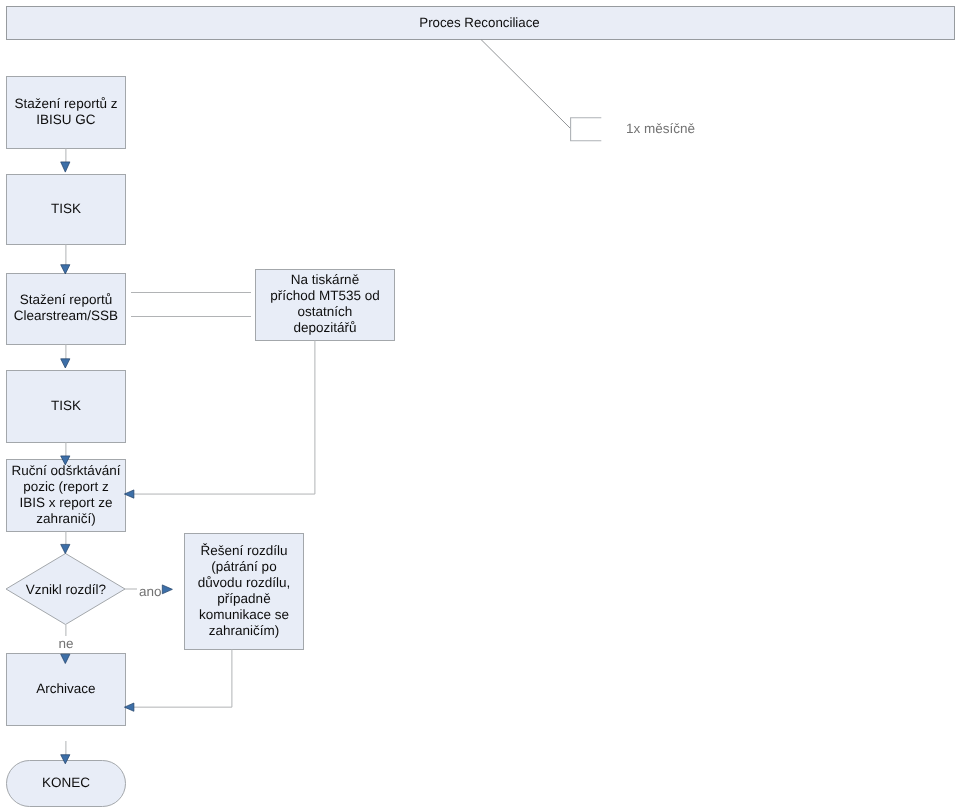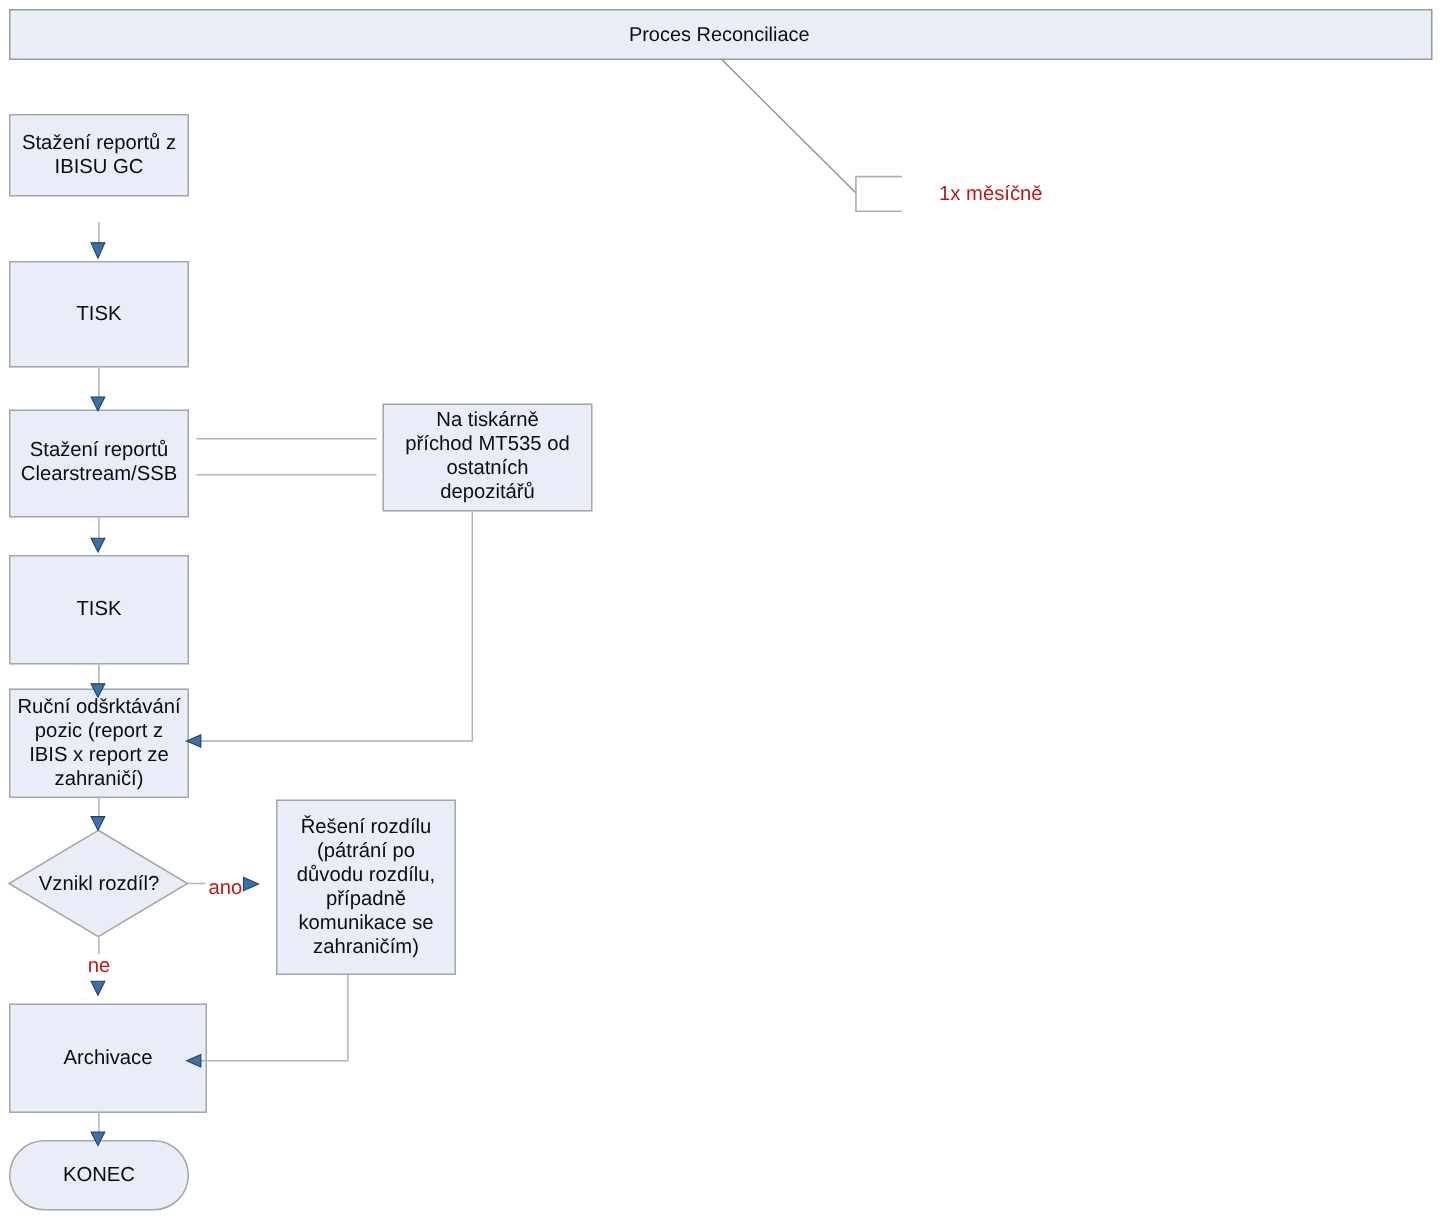--- a/index.html
+++ b/index.html
@@ -13,21 +13,21 @@
 
   .shape{position:absolute;box-sizing:border-box;
          background:#e8edf7;border:1px solid #a3a7ab;}
   .shape.plain{background:transparent;border:0;}
   .lbl{position:absolute;left:0;right:0;top:50%;transform:translateY(calc(-50% - 1px));
        text-align:center;font-size:13.5px;line-height:16px;color:#0d0d0d;
        white-space:pre;}
   .titlebar{position:absolute;box-sizing:border-box;background:#e9edf6;
             border:1px solid #979b9f;}
   .titlebar .lbl{font-size:13.3px;transform:translate(-1px,-50%);}
-  .freetext{position:absolute;font-size:13.5px;line-height:15.5px;color:#b91c1c;white-space:pre;}
+  .freetext{position:absolute;font-size:13.5px;line-height:15.5px;color:#737373;white-space:pre;}
 </style>
 </head>
 <body>
 
 <div id="stage">
 
   <svg id="shapes-below" viewBox="0 0 960 812">
     <polygon points="65.5,553.5 125,589 65.5,624.5 6,589" fill="#e8edf7" stroke="#a3a7ab" stroke-width="1"></polygon>
   </svg>
 
@@ -68,21 +68,21 @@
     <path d="M65.9 741 L65.9 756" stroke="#b1b3b5" stroke-width="1" fill="none"></path>
     <polygon stroke="#1f3f66" stroke-width="0.7" points="60.7,754.7 69.9,754.7 65.3,763.8" fill="#3d6fa8"></polygon>
   </svg>
 
   <div class="titlebar" style="left:6px;top:6px;width:949px;height:34px;">
     <div class="lbl">Proces Reconciliace</div>
   </div>
 
   <div class="freetext" style="left:626px;top:121px;">1x měsíčně</div>
 
-  <div class="shape" style="left:6px;top:76px;width:120px;height:55px;">
+  <div class="shape" style="left:6px;top:76px;width:120px;height:73px;">
     <div class="lbl">Stažení reportů z
 IBISU GC</div>
   </div>
 
   <div class="shape" style="left:6px;top:174px;width:120px;height:71px;">
     <div class="lbl">TISK</div>
   </div>
 
   <div class="shape" style="left:6px;top:273px;width:120px;height:72px;padding-left:16px;">
     <div class="lbl">Stažení reportů
@@ -113,21 +113,21 @@
 
   <div class="shape" style="left:184px;top:533px;width:120px;height:117px;">
     <div class="lbl" style="transform:translateY(calc(-50% - 1px));">Řešení rozdílu
 (pátrání po
 důvodu rozdílu,
 případně
 komunikace se
 zahraničím)</div>
   </div>
 
-  <div class="shape" style="left:6px;top:669px;width:132px;height:73px;text-decoration:underline;">
+  <div class="shape" style="left:6px;top:653px;width:120px;height:73px;text-decoration:underline;">
     <div class="lbl">Archivace</div>
   </div>
 
   <div class="shape" style="left:6px;top:760px;width:120px;height:47px;border-radius:23.5px;">
     <div class="lbl">KONEC</div>
   </div>
 
   <div class="freetext" style="left:139px;top:584px;">ano</div>
   <div class="freetext" style="left:58.5px;top:635.5px;">ne</div>
 

